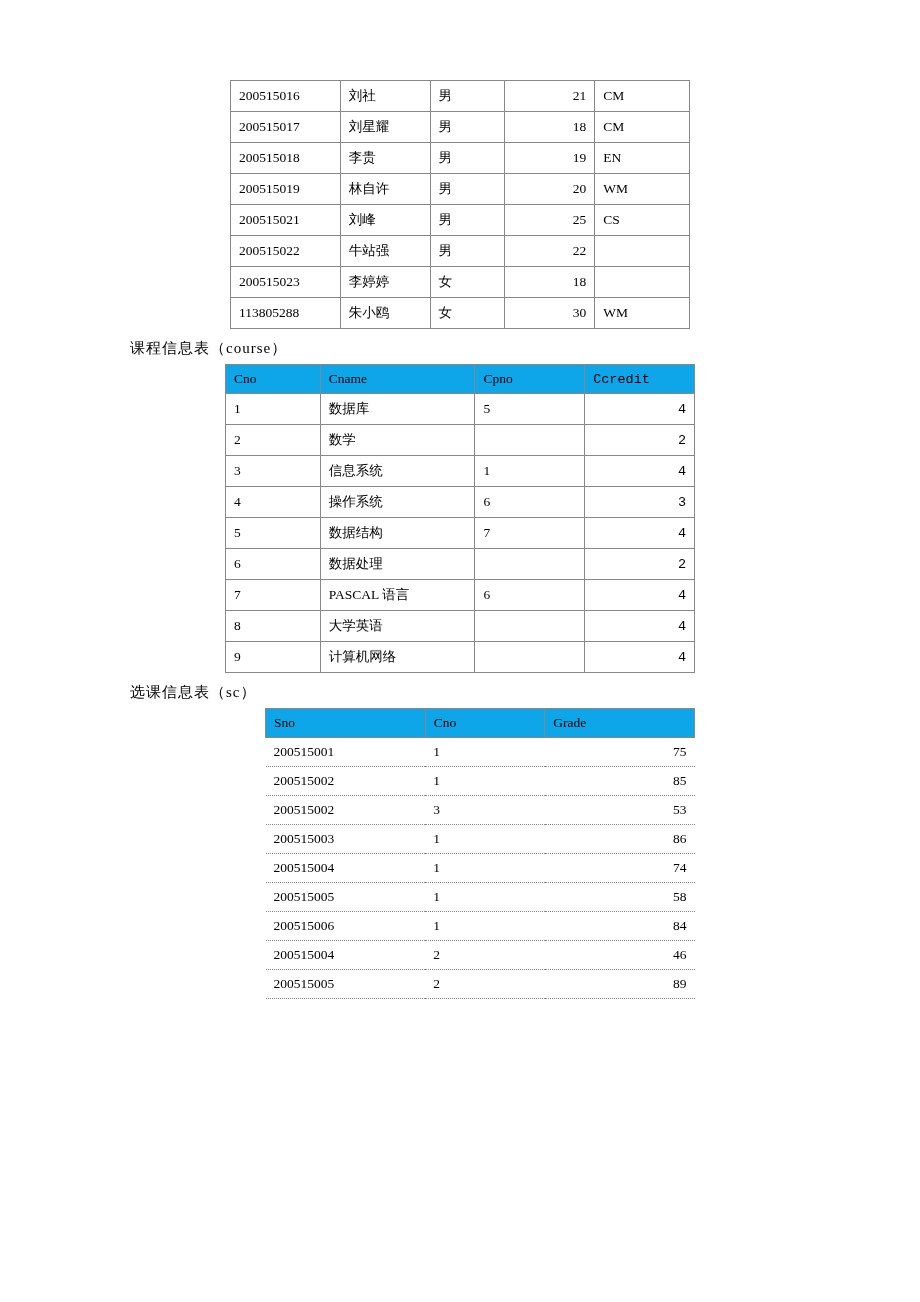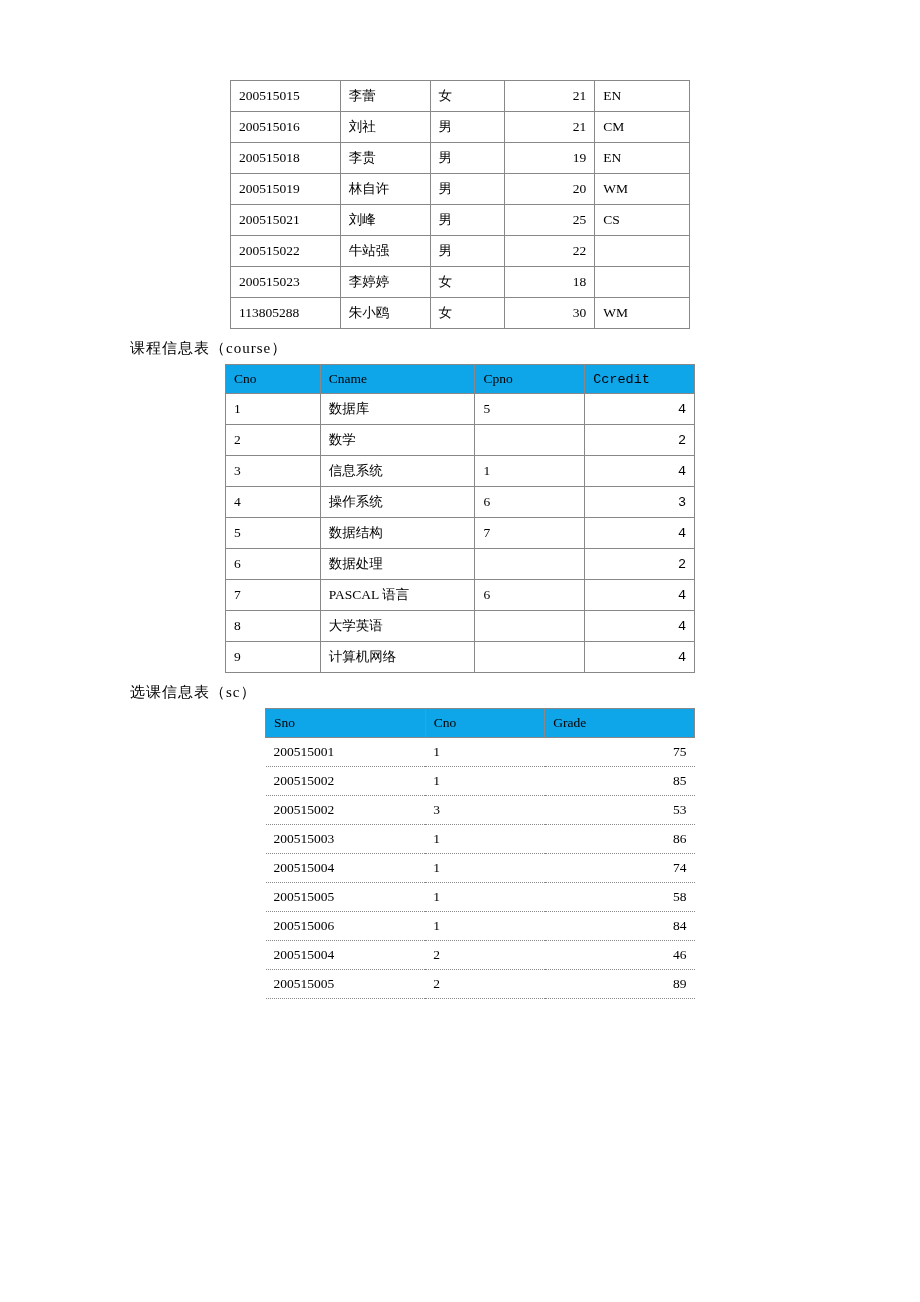--- a/index.html
+++ b/index.html
@@ -61,31 +61,31 @@
     .t3 .c2 { width: 120px; }
     .t3 .c3 { width: 150px; }
   </style>
 </head>
 <body>
 
 <div class="table-wrap">
   <table class="t1">
     <tbody id="student-body">
         <tr>
-          <td class="c1">200515015</td>
-          <td class="c2">李蕾</td>
-          <td class="c3">女</td>
-          <td class="c4 num">21</td>
-          <td class="c5">EN</td>
-        </tr>
-        <tr>
           <td class="c1">200515016</td>
           <td class="c2">刘社</td>
           <td class="c3">男</td>
           <td class="c4 num">21</td>
+          <td class="c5">CM</td>
+        </tr>
+        <tr>
+          <td class="c1">200515017</td>
+          <td class="c2">刘星耀</td>
+          <td class="c3">男</td>
+          <td class="c4 num">18</td>
           <td class="c5">CM</td>
         </tr>
         <tr>
           <td class="c1">200515018</td>
           <td class="c2">李贵</td>
           <td class="c3">男</td>
           <td class="c4 num">19</td>
           <td class="c5">EN</td>
         </tr>
         <tr>

